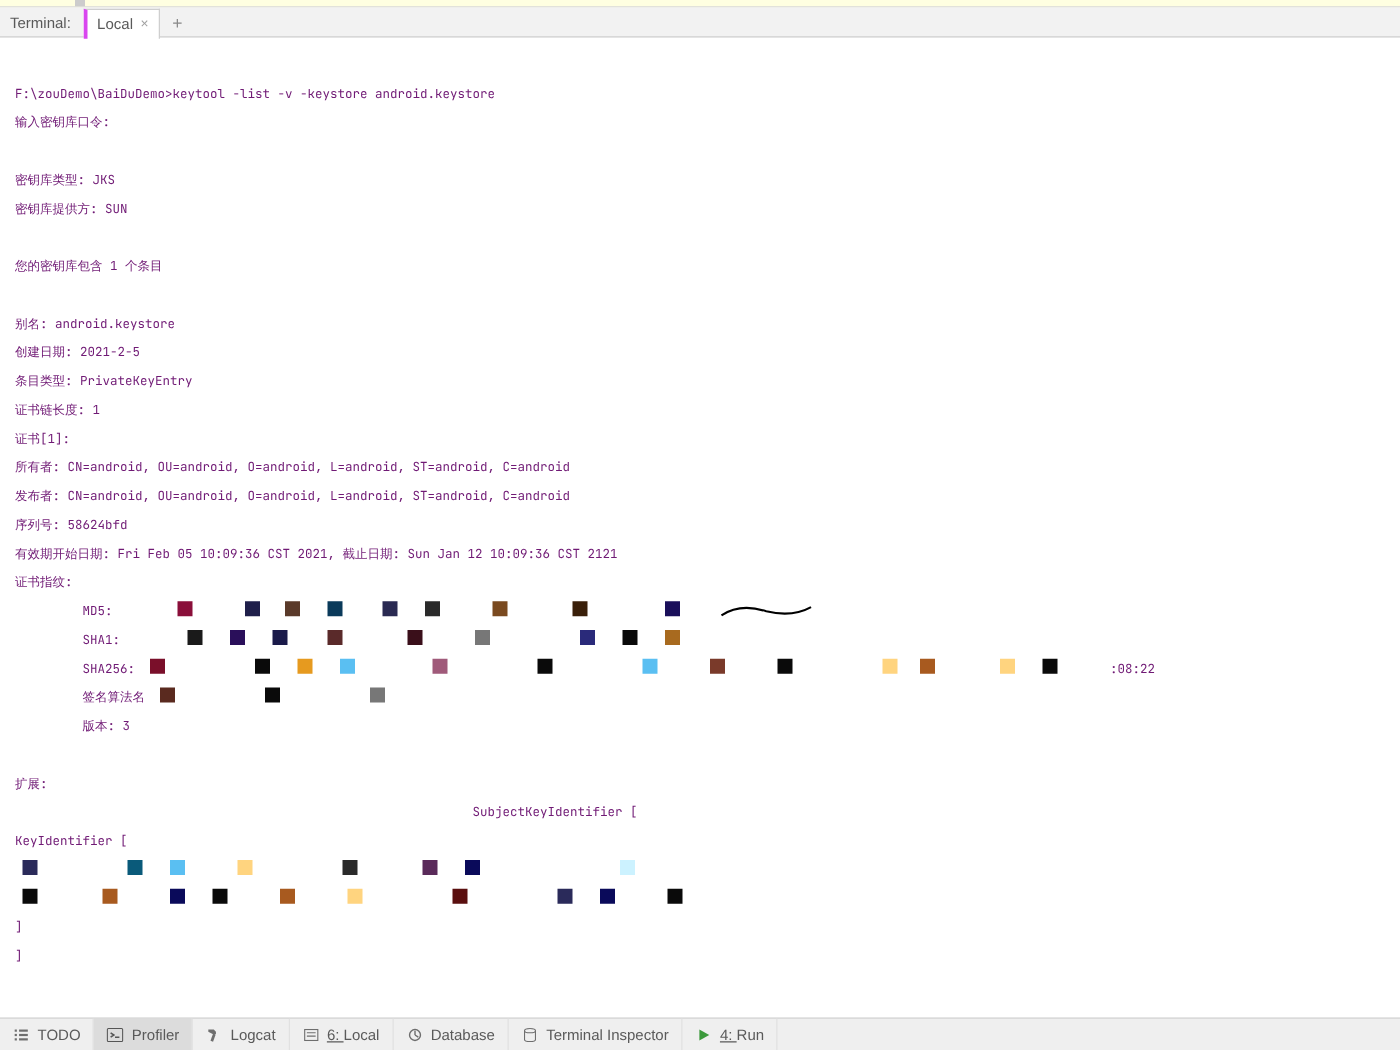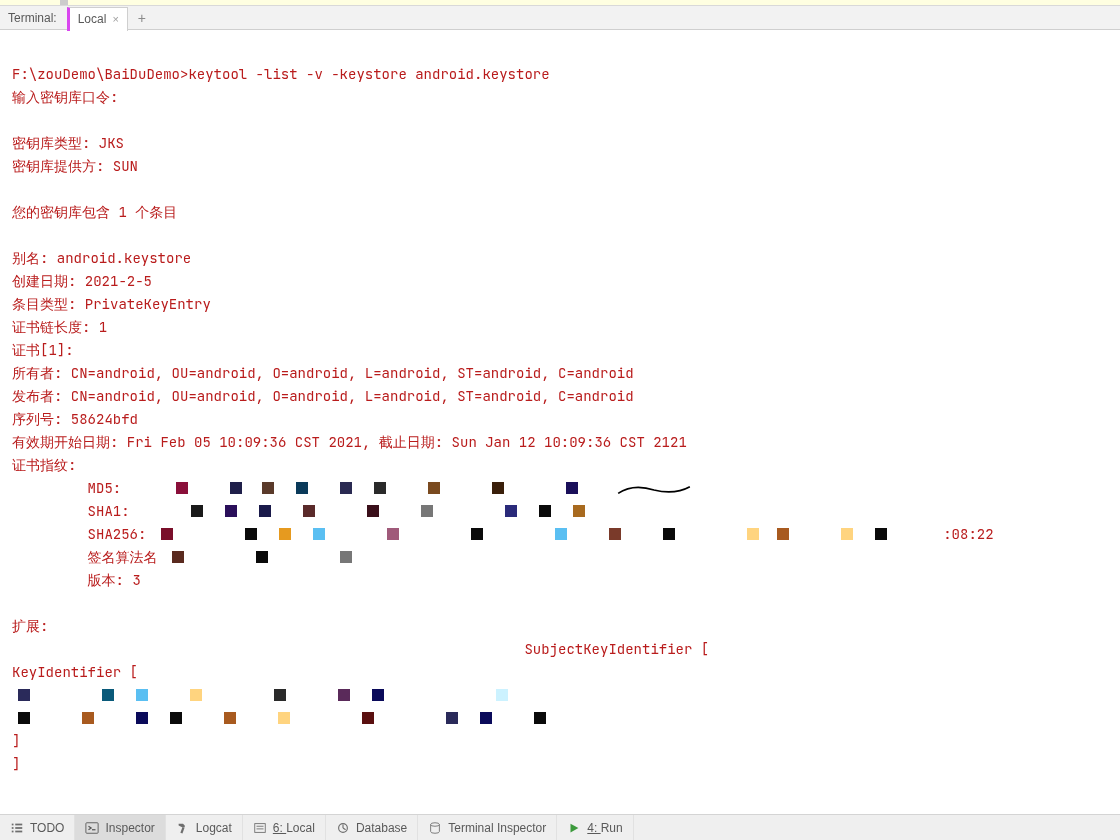--- a/index.html
+++ b/index.html
@@ -4,21 +4,21 @@
 <style>
   * { margin: 0; padding: 0; box-sizing: border-box; }
   html, body { width: 1120px; height: 840px; font-family: "Segoe UI", Tahoma, sans-serif; background: #fff; overflow: hidden; }
   .top-strip { height: 6px; background: #ffffe1; border-bottom: 1px solid #d9d9d9; }
   .top-strip .marker { position: absolute; left: 60px; top: 0; width: 8px; height: 5px; background: #ccc; }
   .tabbar { height: 24px; display: flex; align-items: center; border-bottom: 1px solid #cfcfcf; background: #f2f2f2; font-size: 12px; color: #595959; }
   .tabbar .title { padding: 0 10px 0 8px; }
   .tabbar .tab { display: flex; align-items: center; height: 24px; padding: 0 8px; background: #fff; border-top: 1px solid #cfcfcf; border-left: 3px solid #d946ef; border-right: 1px solid #cfcfcf; position: relative; top: 1px; }
   .tabbar .tab .close { margin-left: 6px; color: #a0a0a0; font-size: 11px; }
   .tabbar .add { padding: 0 10px; color: #8a8a8a; font-size: 14px; }
-  .terminal-body { position: relative; padding: 10px 12px 0 12px; font-family: Consolas, "JetBrains Mono", monospace; font-size: 14px; line-height: 23px; color: #b91c1c; white-space: pre; height: calc(840px - 6px - 24px - 26px); overflow: hidden; }
+  .terminal-body { position: relative; padding: 10px 12px 0 12px; font-family: Consolas, "JetBrains Mono", monospace; font-size: 10px; line-height: 23px; color: #701a75; white-space: pre; height: calc(840px - 6px - 24px - 26px); overflow: hidden; }
   .redact { display: inline-block; width: 12px; height: 12px; margin: 0 3px; vertical-align: -1px; }
   .row-redact { margin-left: 0; }
   .bottom-bar { position: absolute; left: 0; right: 0; bottom: 0; height: 26px; background: #efefef; border-top: 1px solid #d4d4d4; display: flex; align-items: center; font-size: 12px; color: #5a5a5a; }
   .bottom-bar .item { display: flex; align-items: center; padding: 0 10px; height: 100%; border-right: 1px solid #e1e1e1; gap: 6px; }
   .bottom-bar .item.active { background: #dcdcdc; }
   .bottom-bar .u { text-decoration: underline; }
   .icon-svg { width: 14px; height: 14px; display: inline-block; }
   .scribble { display: inline-block; width: 90px; height: 10px; vertical-align: -2px; }
 </style>
 </head>
@@ -84,21 +84,21 @@
         <rect x="6" y="11" width="8" height="2" fill="#6e6e6e"></rect>
       </svg>
     <span>TODO</span>
   </div>
   <div class="item active">
     <svg class="icon-svg" viewBox="0 0 16 16">
         <rect x="1" y="2" width="14" height="12" rx="1" fill="none" stroke="#555"></rect>
         <path d="M4 6 L7 8 L4 10" fill="none" stroke="#555" stroke-width="1.4"></path>
         <line x1="8" y1="10" x2="12" y2="10" stroke="#555" stroke-width="1.4"></line>
       </svg>
-    <span>Inspector</span>
+    <span>Profiler</span>
   </div>
   <div class="item">
     <svg class="icon-svg" viewBox="0 0 16 16">
         <path d="M3 3 L8 3 L10 5 L10 7 L7 7 L3 5 Z" fill="#6e6e6e"></path>
         <rect x="7" y="7" width="2.5" height="7" transform="rotate(20 8 8)" fill="#6e6e6e"></rect>
       </svg>
     <span>Logcat</span>
   </div>
   <div class="item">
     <svg class="icon-svg" viewBox="0 0 16 16">

